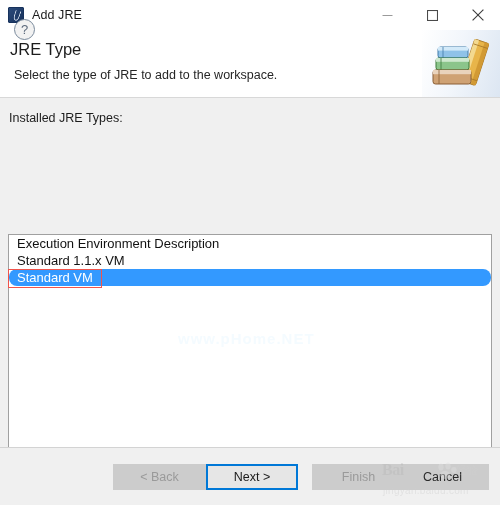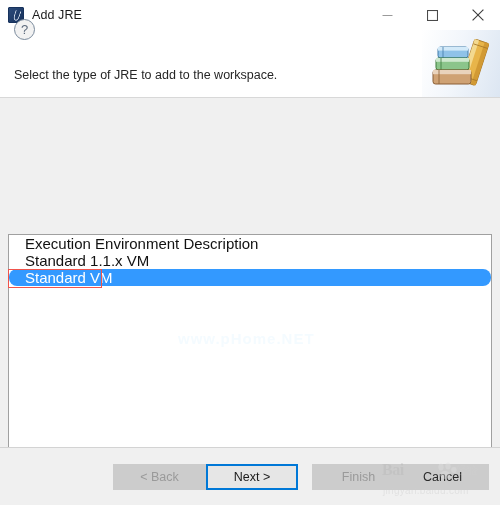--- a/index.html
+++ b/index.html
@@ -122,22 +122,22 @@
     left: 8px; top: 136px;
     width: 484px; height: 250px;
     background: #ffffff;
     border: 1px solid #a0a0a0;
     box-sizing: border-box;
     overflow: hidden;
   }
   .list-row {
     height: 17px;
     line-height: 17px;
-    padding-left: 16px;
-    font-size: 15px;
+    padding-left: 8px;
+    font-size: 13px;
     color: #111111;
     white-space: nowrap;
   }
   .list-row.selected {
     background: #3399ff;
     color: #ffffff;
     border-radius: 8px;
   }
   .annot-box {
     position: absolute;
@@ -267,20 +267,21 @@
       <div class="win-btn">
         <svg width="12" height="12" viewBox="0 0 12 12">
             <line x1="0.6" y1="0.6" x2="11.4" y2="11.4" stroke="#3c3c3c" stroke-width="1.1"></line>
             <line x1="11.4" y1="0.6" x2="0.6" y2="11.4" stroke="#3c3c3c" stroke-width="1.1"></line>
           </svg>
       </div>
     </div>
   </div>
 
   <div class="header">
+    <div class="header-title">JRE Type</div>
     <div class="header-sub">Select the type of JRE to add to the workspace.</div>
     <div class="header-img">
       <svg width="78" height="67" viewBox="0 0 78 67">
 
         <g transform="rotate(18 52 34)">
           <rect x="45" y="10" width="15" height="44" rx="2.5" fill="#e8b54a" stroke="#a8782a" stroke-width="1"></rect>
           <rect x="45" y="10" width="4.5" height="44" fill="#f3d98f"></rect>
           <rect x="55.5" y="10" width="4.5" height="44" fill="#d29a34"></rect>
           <line x1="45" y1="15" x2="60" y2="15" stroke="#a8782a" stroke-width="0.8"></line>
           <line x1="45" y1="49" x2="60" y2="49" stroke="#a8782a" stroke-width="0.8"></line>
@@ -295,20 +296,21 @@
         <line x1="19" y1="28" x2="19" y2="40" stroke="#3b7a3b" stroke-width="0.8"></line>
 
         <rect x="11" y="40" width="38" height="14" rx="2.5" fill="#cfa274" stroke="#8a5f36" stroke-width="1"></rect>
         <rect x="11" y="40" width="38" height="4.2" fill="#e9d3bc"></rect>
         <line x1="17" y1="40" x2="17" y2="54" stroke="#8a5f36" stroke-width="0.8"></line>
       </svg>
     </div>
   </div>
 
   <div class="body">
+    <div class="list-label">Installed JRE Types:</div>
 
     <div class="listbox">
       <div class="list-row">Execution Environment Description</div>
       <div class="list-row">Standard 1.1.x VM</div>
       <div class="list-row selected">Standard VM</div>
     </div>
 
     <div class="annot-box"></div>
 
     <div class="watermark-site">www.pHome.NET</div>

